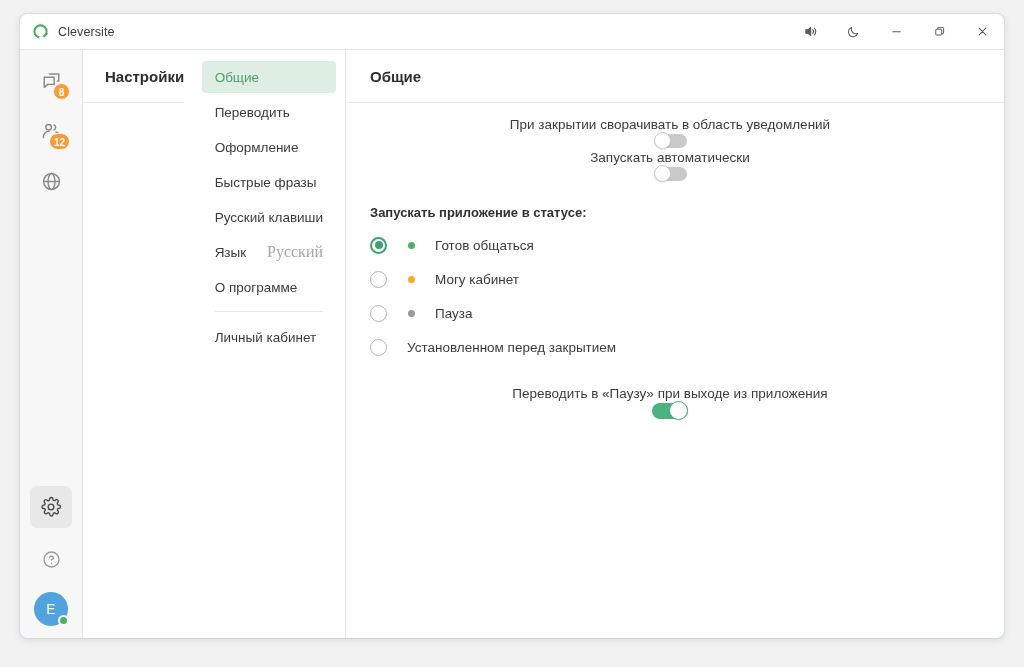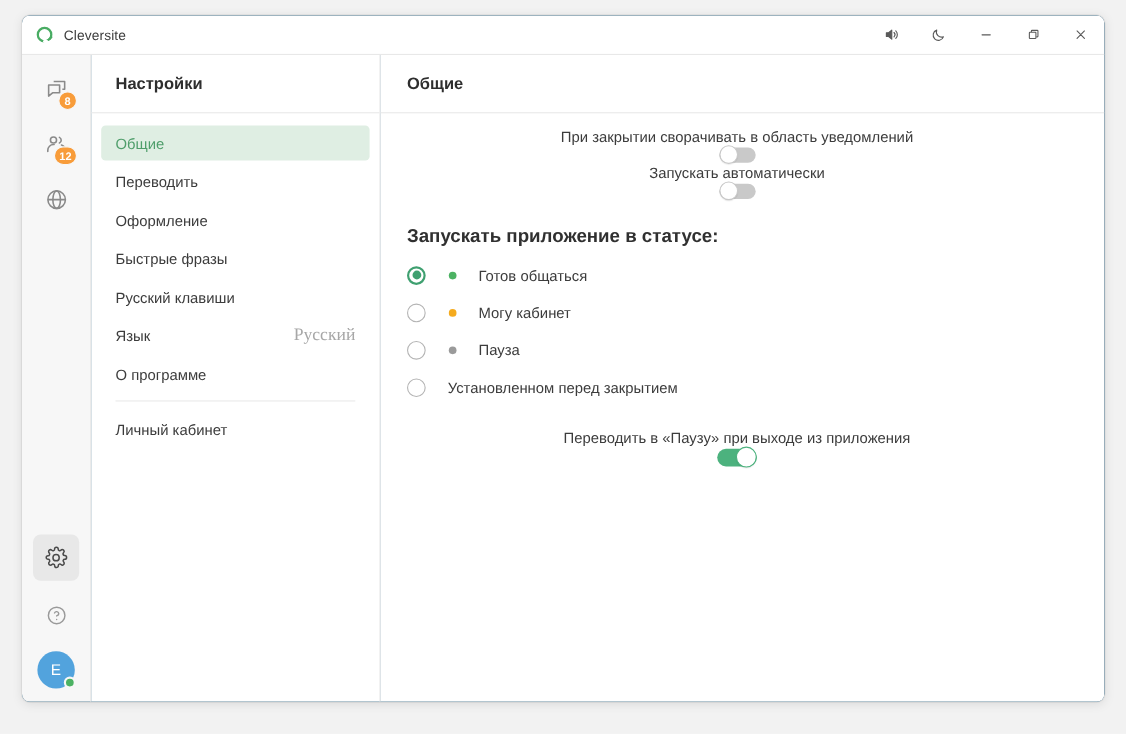--- a/index.html
+++ b/index.html
@@ -12,21 +12,21 @@
     font-family: "Liberation Sans", "DejaVu Sans", sans-serif;
     -webkit-font-smoothing: antialiased;
   }
 
   #app-window {
     position: absolute;
     left: 20px;
     top: 14px;
     width: 984px;
     height: 624px;
-    background: #0c4a6e;
+    background: #7dd3fc;
     border-radius: 7px;
     box-shadow: 0 2px 10px rgba(0,0,0,0.10), 0 0 0 1px rgba(0,0,0,0.055);
     overflow: hidden;
     display: flex;
     flex-direction: column;
   }
 
   
   .titlebar {
     height: 36px;
@@ -111,21 +111,22 @@
     border: 2px solid #f7f7f7;
   }
 
   
   .settings-pane {
     width: 263px;
     flex: 0 0 263px;
     background: #ffffff;
     border-right: 1px solid #e6e6e6;
     display: flex;
-    flex-direction: column;
+    flex-direction: row;
+    justify-content: space-between;
   }
   .pane-header {
     height: 53px;
     flex: 0 0 53px;
     display: flex; align-items: center;
     padding: 0 0 0 22px;
     border-bottom: 1px solid #e9e9e9;
   }
   .pane-header h1 { font-size: 15px; font-weight: bold; color: #2e2e2e; }
   .nav-list { padding: 11px 9px 0 9px; }
@@ -187,21 +188,21 @@
   }
   .switch.on .track { background: #4cb27e; }
   .switch.on .knob { left: 16px; border-color: #4cb27e; }
 
   .switch.big { width: 36px; height: 19px; flex: 0 0 36px; }
   .switch.big .track { width: 36px; height: 16px; top: 1.5px; border-radius: 8px; }
   .switch.big .knob { width: 19px; height: 19px; }
   .switch.big.on .knob { left: 17px; }
 
   .section-title {
-    font-size: 17px;
+    font-size: 13px;
     font-weight: bold;
     color: #303030;
     margin-top: 22px;
     margin-bottom: 8px;
   }
 
   .radio-row {
     height: 34px;
     display: flex;
     align-items: center;

